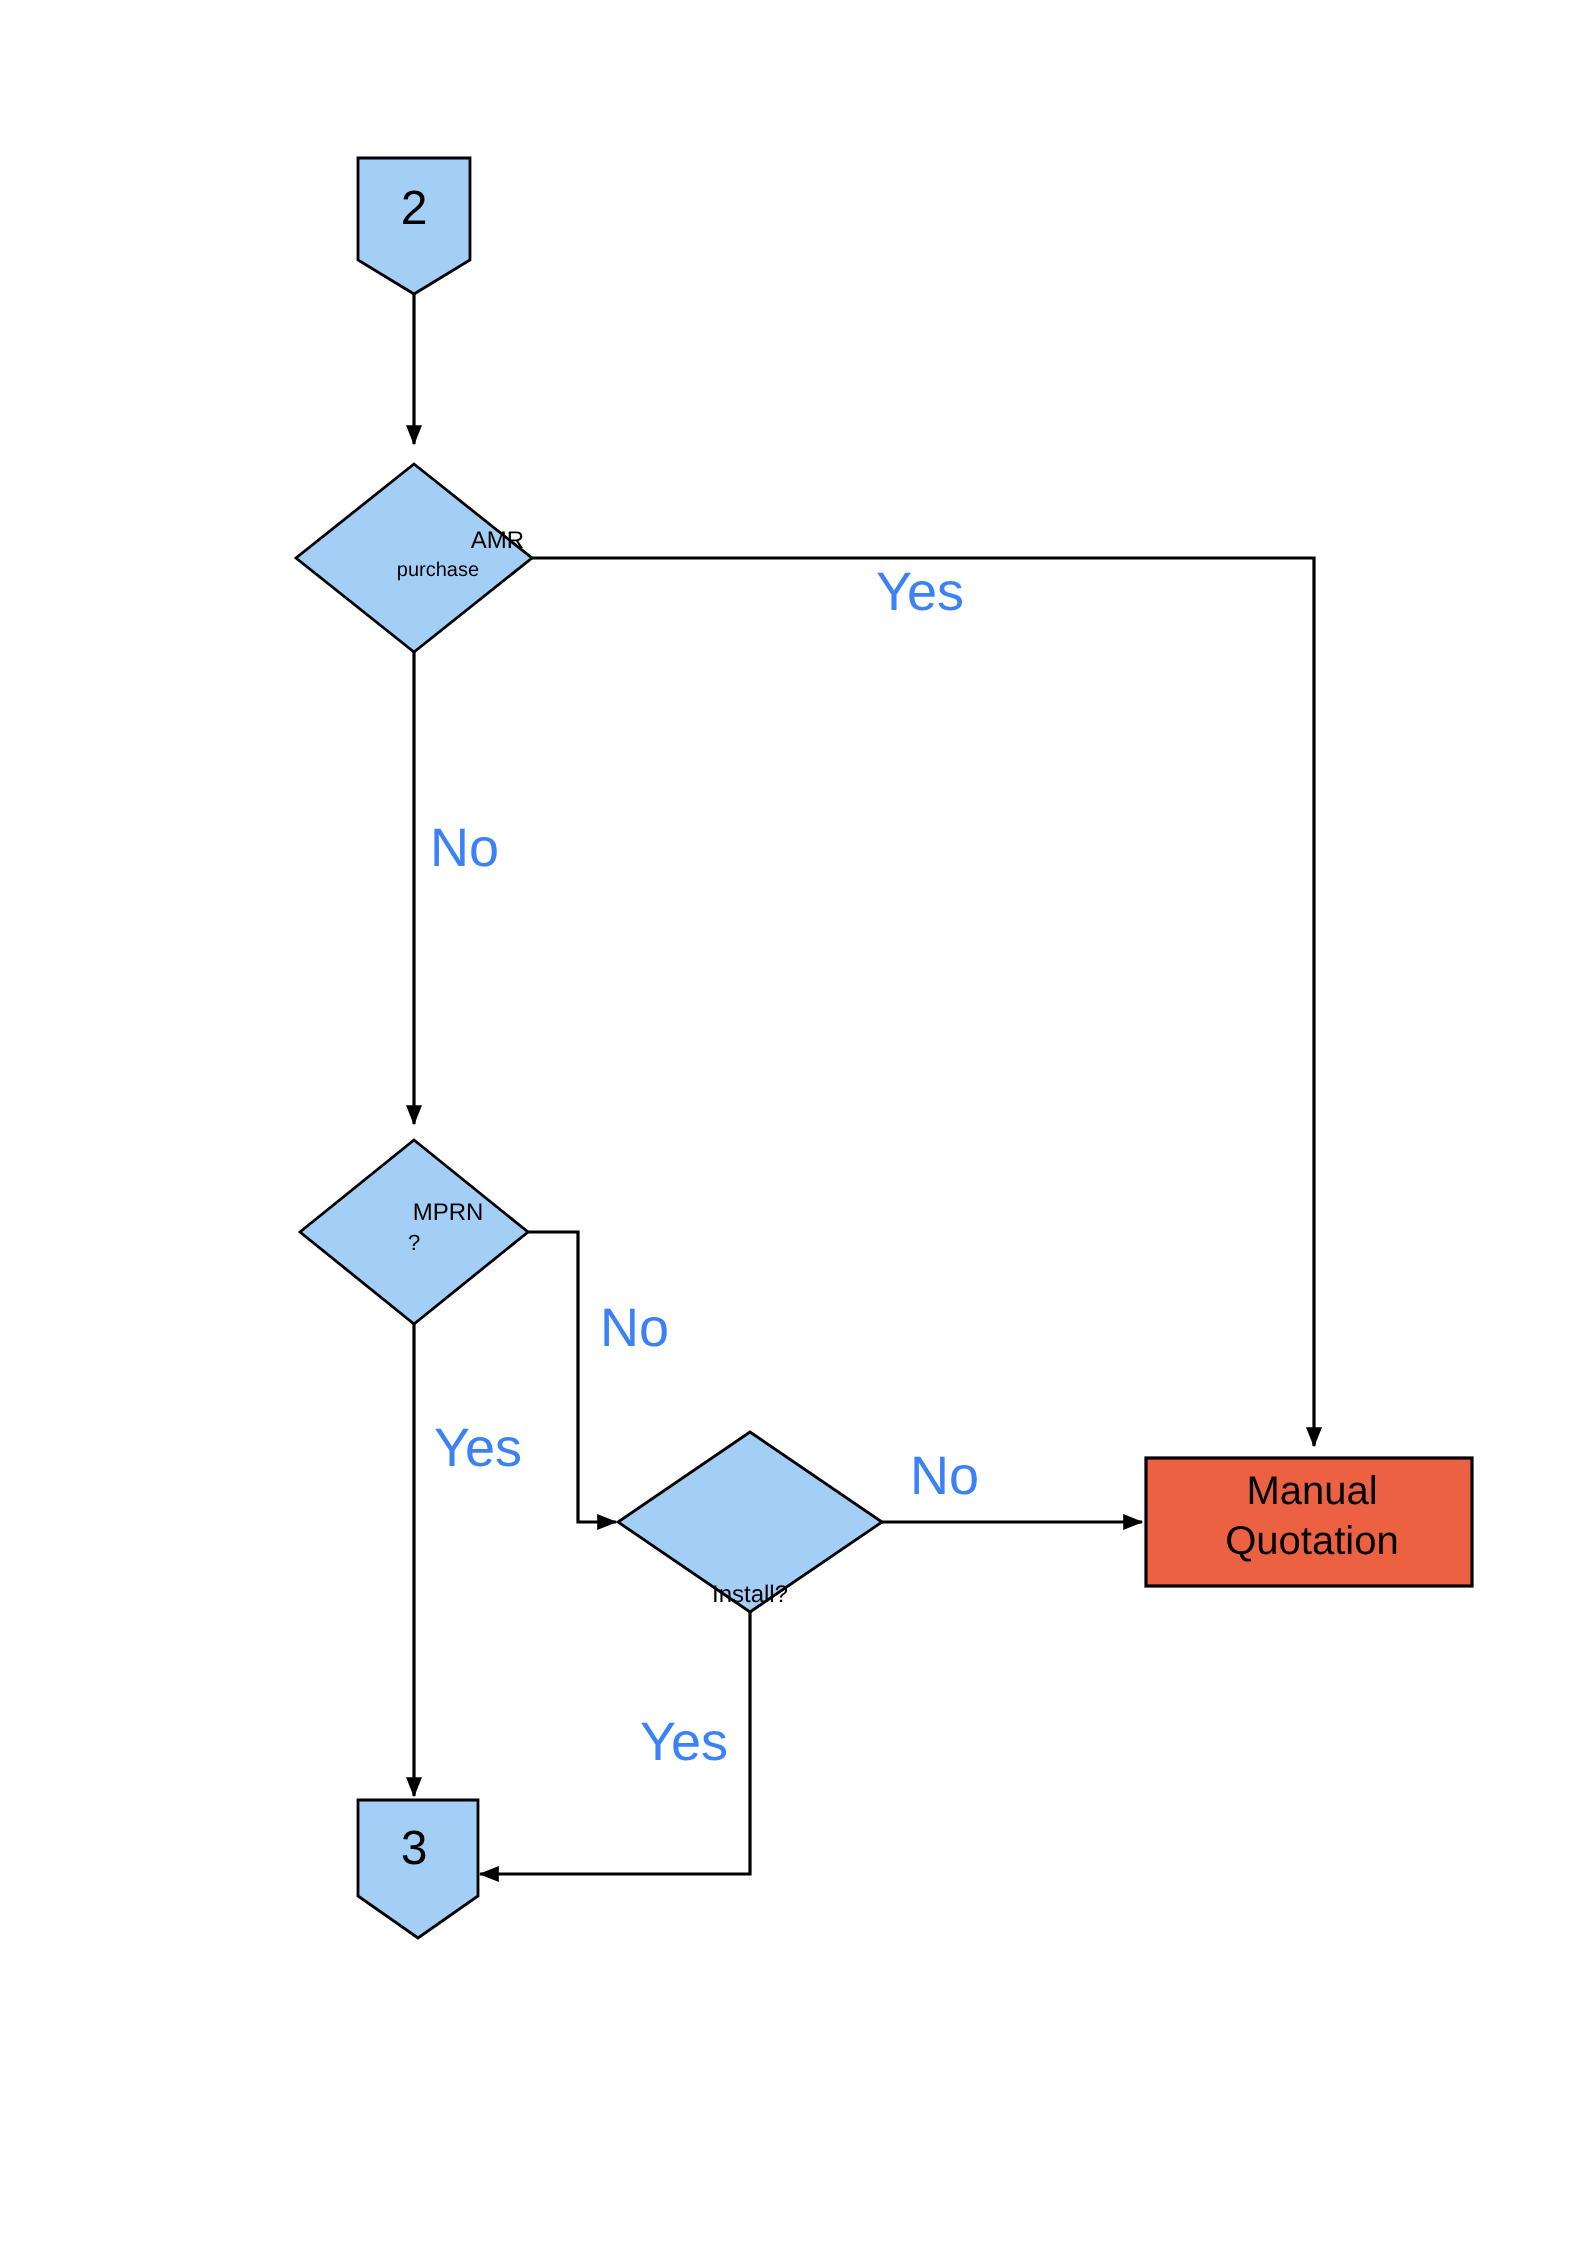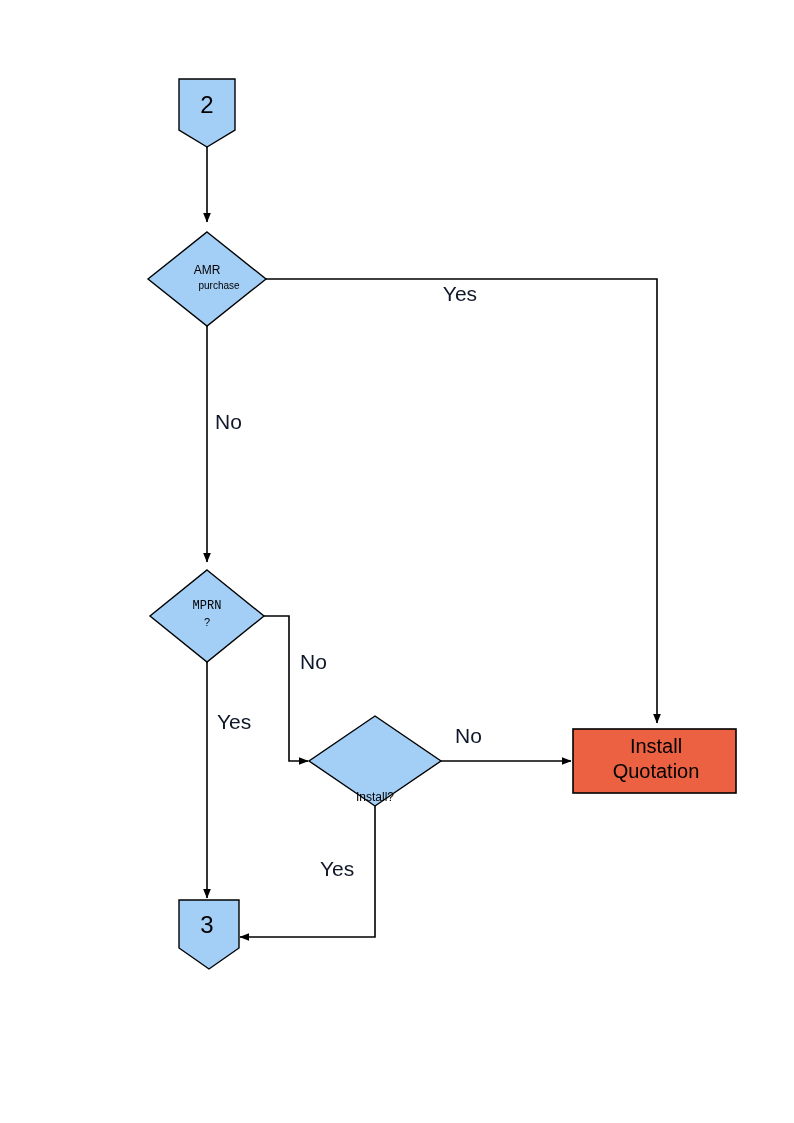--- a/index.html
+++ b/index.html
@@ -31,54 +31,54 @@
   .node-label {
     position: absolute;
     text-align: center;
     line-height: 1.12;
     pointer-events: none;
     white-space: pre-line;
   }
   .edge-label {
     position: absolute;
     text-align: center;
-    font-size: 21px;
+    font-size: 27px;
     line-height: 1;
-    color: #0f172a;
+    color: #3b82f6;
   }
   .lbl-connector-2 {
     left: 180px;
     top: 92px;
     width: 54px;
     font-size: 24px;
   }
   .lbl-connector-3 {
     left: 180px;
     top: 912px;
     width: 54px;
     font-size: 24px;
   }
   .lbl-amr-line1 {
     left: 152px;
     top: 264px;
     width: 110px;
     font-size: 12px;
+    text-align: right;
   }
   .lbl-amr-line2 {
     left: 164px;
     top: 280px;
     width: 110px;
     font-size: 10px;
   }
   .lbl-mprn-line1 {
-    left: 152px;
+    left: 169px;
     top: 600px;
     width: 110px;
     font-size: 12px;
-    font-family: Liberation Mono, monospace;
   }
   .lbl-mprn-line2 {
     left: 152px;
     top: 616px;
     width: 110px;
     font-size: 11px;
   }
   .lbl-install {
     left: 320px;
     top: 751px;
@@ -162,21 +162,21 @@
   <div class="node-label lbl-connector-2">2</div>
 
   <div class="node-label lbl-amr-line1">AMR</div>
   <div class="node-label lbl-amr-line2">purchase</div>
 
   <div class="node-label lbl-mprn-line1">MPRN</div>
   <div class="node-label lbl-mprn-line2">?</div>
 
   <div class="node-label lbl-install">Install?</div>
 
-  <div class="node-label lbl-manual"><span>Install</span><br><span>Quotation</span></div>
+  <div class="node-label lbl-manual"><span>Manual</span><br><span>Quotation</span></div>
 
   <div class="node-label lbl-connector-3">3</div>
 
   <div class="edge-label" style="left:410px; top:283px; width:100px;">Yes</div>
 
   <div class="edge-label" style="left:215px; top:411px; width:60px; text-align:left;">No</div>
 
   <div class="edge-label" style="left:300px; top:651px; width:60px; text-align:left;">No</div>
 
   <div class="edge-label" style="left:217px; top:711px; width:70px; text-align:left;">Yes</div>

